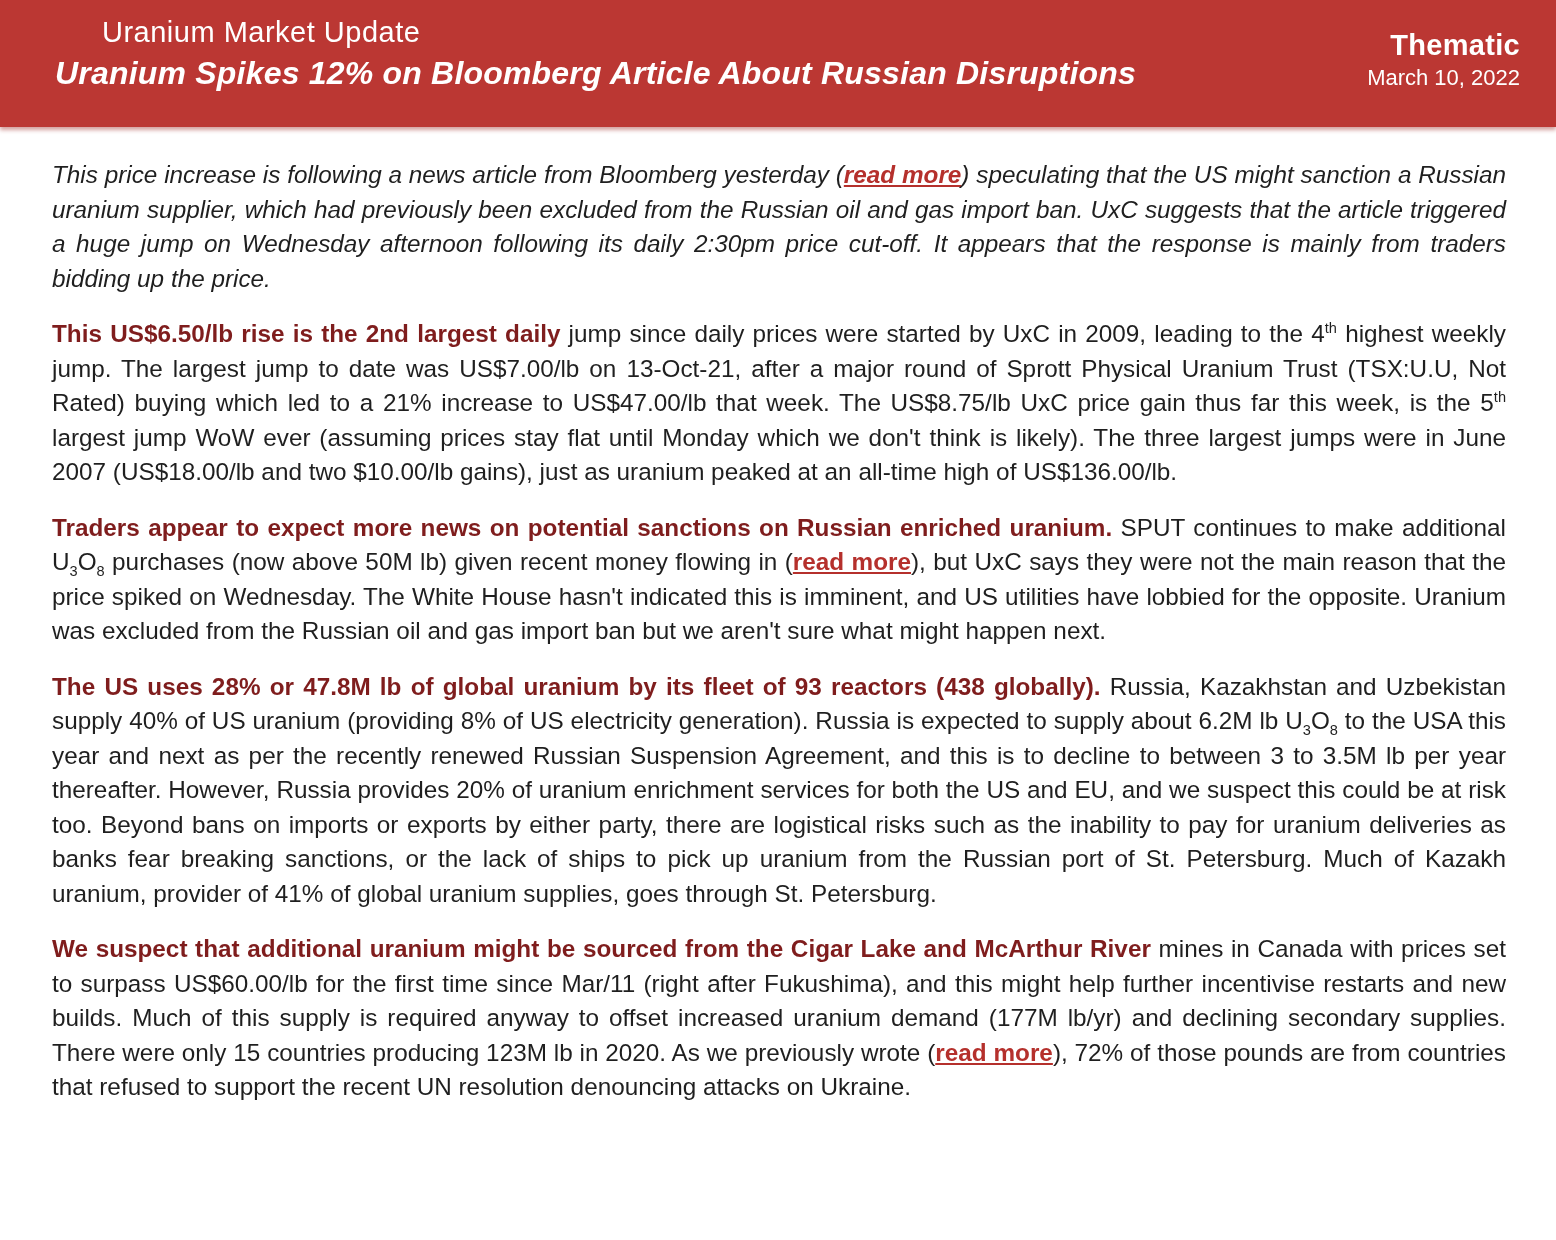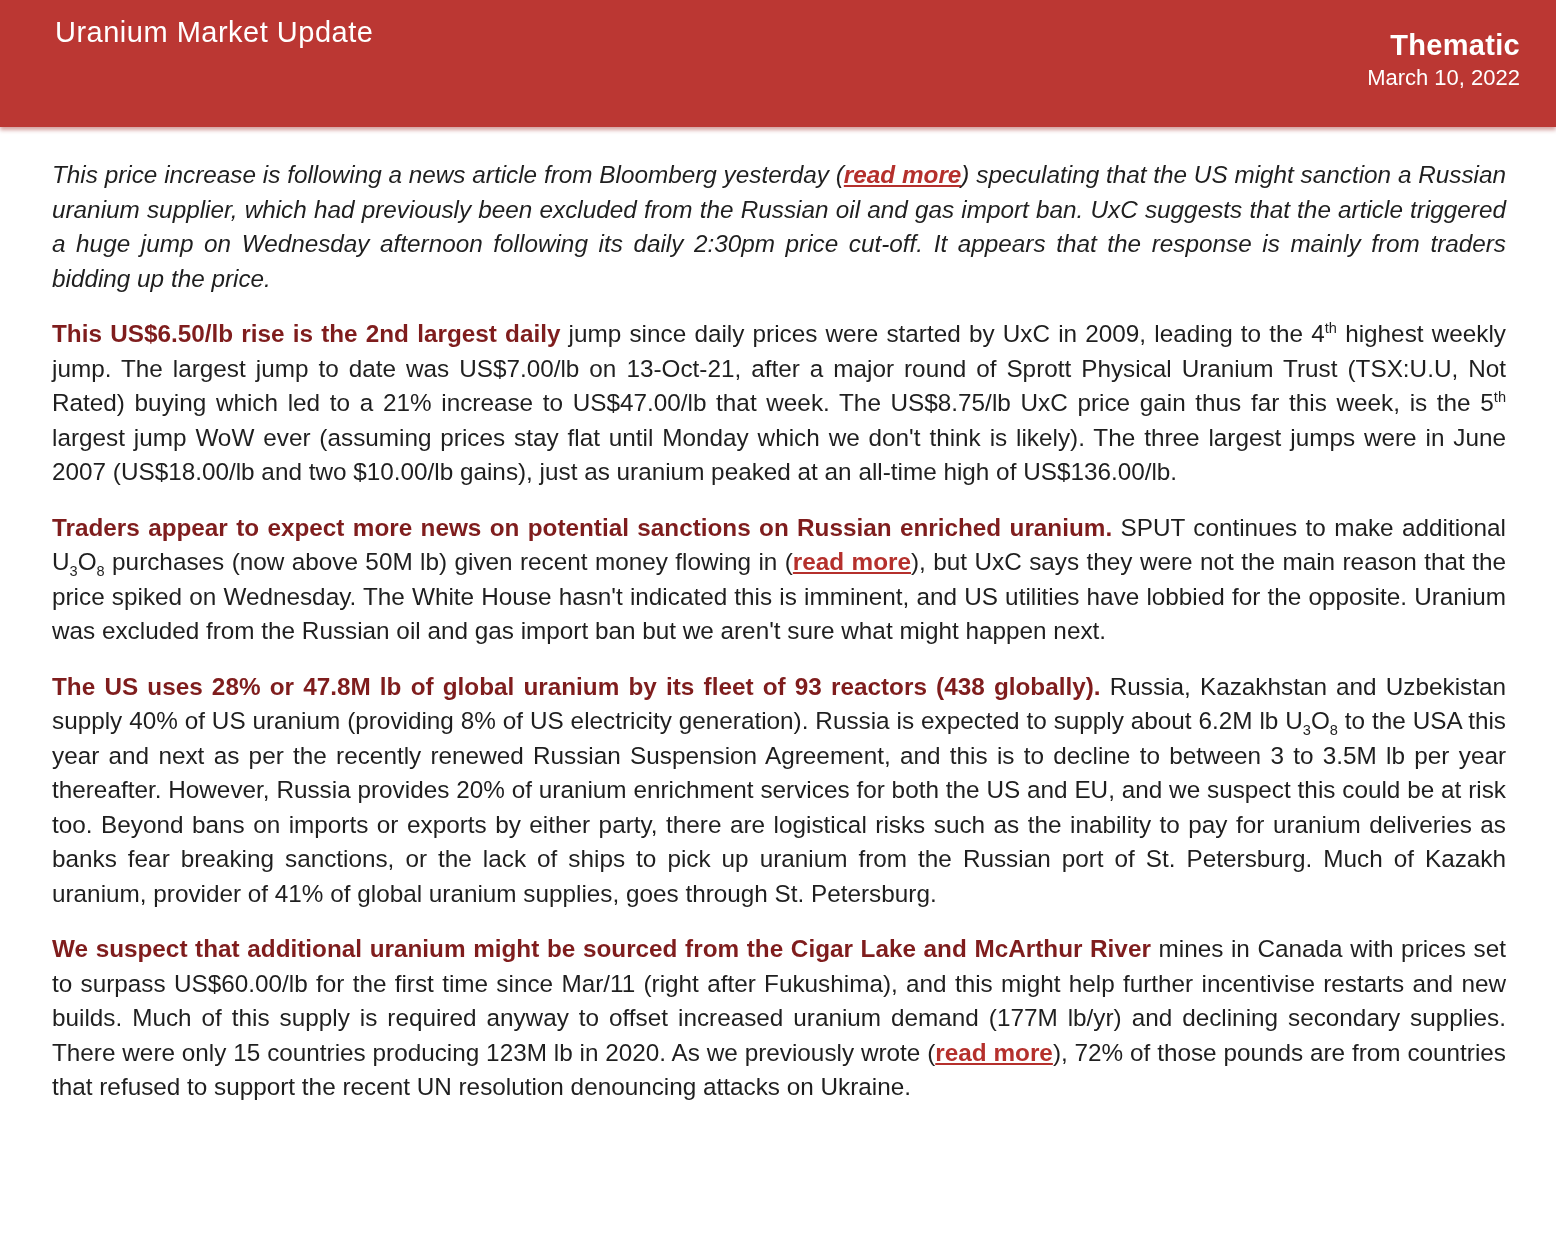--- a/index.html
+++ b/index.html
@@ -26,20 +26,21 @@
     padding: 12px 36px 0 55px;
     box-shadow: 0 3px 4px rgba(160, 45, 40, 0.45);
     position: relative;
   }
   .header-left { display: flex; flex-direction: column; }
   .category {
     font-size: 29px;
     font-weight: 400;
     letter-spacing: 0.5px;
     line-height: 40px;
+    margin-left: 47px;
   }
   .title {
     font-size: 32px;
     font-weight: 700;
     font-style: italic;
     line-height: 42px;
     letter-spacing: 0.2px;
   }
   .header-right {
     text-align: right;
@@ -89,20 +90,21 @@
     vertical-align: sub;
   }
 </style>
 </head>
 <body>
 
 <div class="page">
   <header class="header">
     <div class="header-left">
       <div class="category">Uranium Market Update</div>
+      <div class="title">Uranium Spikes 12% on Bloomberg Article About Russian Disruptions</div>
     </div>
     <div class="header-right">
       <div class="doc-type">Thematic</div>
       <div class="date">March 10, 2022</div>
     </div>
   </header>
 
   <main class="content">
       <p class="para italic"><span>This price increase is following a news article from Bloomberg yesterday (</span><a class="readmore" href="#">read more</a><span>) speculating that the US might sanction a Russian uranium supplier, which had previously been excluded from the Russian oil and gas import ban. UxC suggests that the article triggered a huge jump on Wednesday afternoon following its daily 2:30pm price cut-off. It appears that the response is mainly from traders bidding up the price.</span></p>
       <p class="para"><strong>This US$6.50/lb rise is the 2nd largest daily</strong><span> jump since daily prices were started by UxC in 2009, leading to the 4</span><sup class="ss">th</sup><span> highest weekly jump. The largest jump to date was US$7.00/lb on 13-Oct-21, after a major round of Sprott Physical Uranium Trust (TSX:U.U, Not Rated) buying which led to a 21% increase to US$47.00/lb that week. The US$8.75/lb UxC price gain thus far this week, is the 5</span><sup class="ss">th</sup><span> largest jump WoW ever (assuming prices stay flat until Monday which we don't think is likely). The three largest jumps were in June 2007 (US$18.00/lb and two $10.00/lb gains), just as uranium peaked at an all-time high of US$136.00/lb.</span></p>

